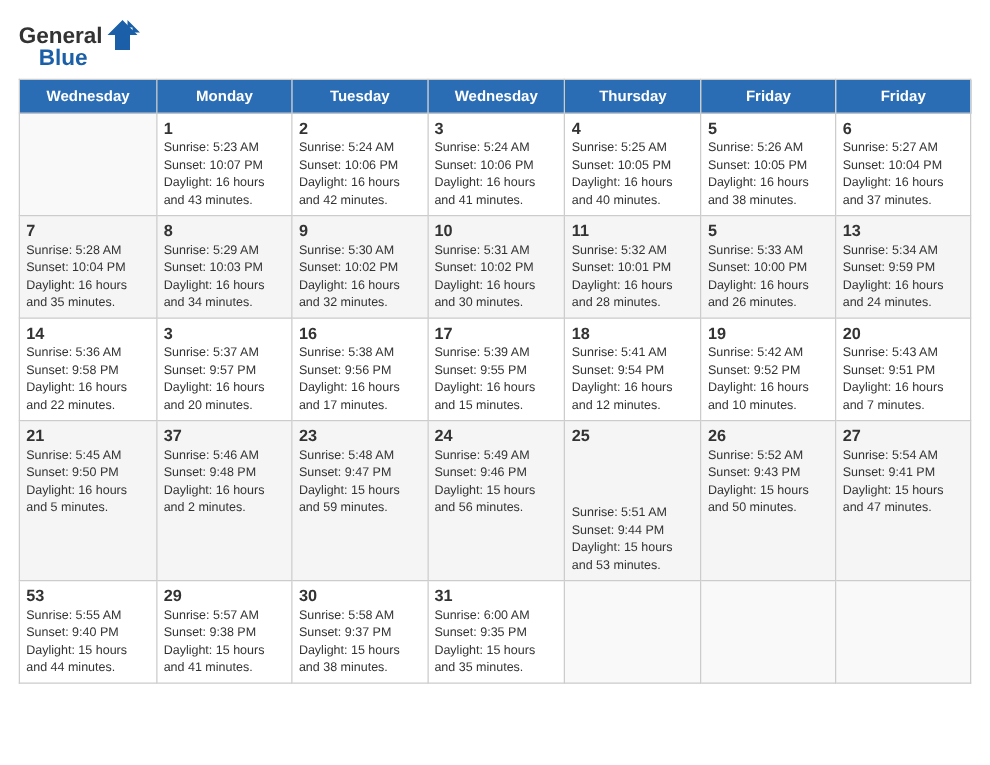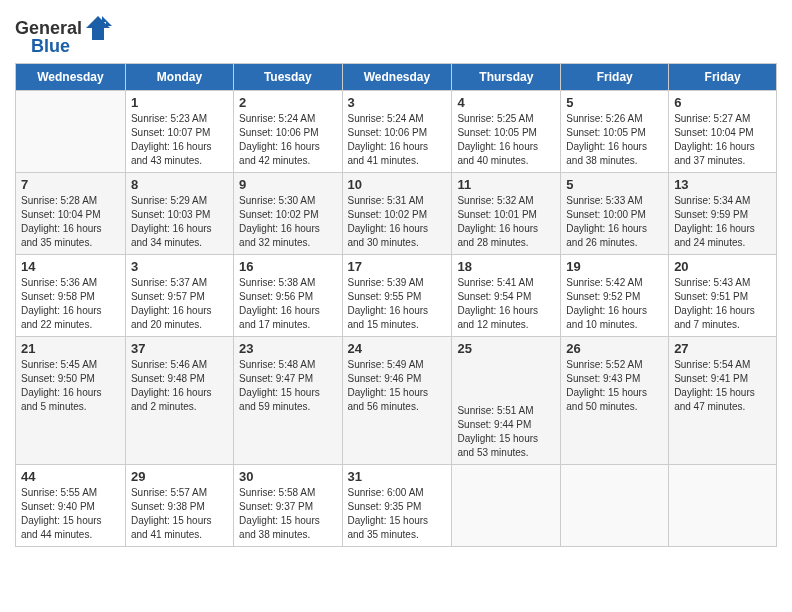--- a/index.html
+++ b/index.html
@@ -318,21 +318,21 @@
         <td>
           <span class="day-num">27</span>
           <div class="day-info" style="white-space: pre-line;">Sunrise: 5:54 AM
 Sunset: 9:41 PM
 Daylight: 15 hours
 and 47 minutes.</div>
         </td>
       </tr>
       <tr>
         <td>
-          <span class="day-num">44</span>
+          <span class="day-num">53</span>
           <div class="day-info" style="white-space: pre-line;">Sunrise: 5:55 AM
 Sunset: 9:40 PM
 Daylight: 15 hours
 and 44 minutes.</div>
         </td>
         <td>
           <span class="day-num">29</span>
           <div class="day-info" style="white-space: pre-line;">Sunrise: 5:57 AM
 Sunset: 9:38 PM
 Daylight: 15 hours

